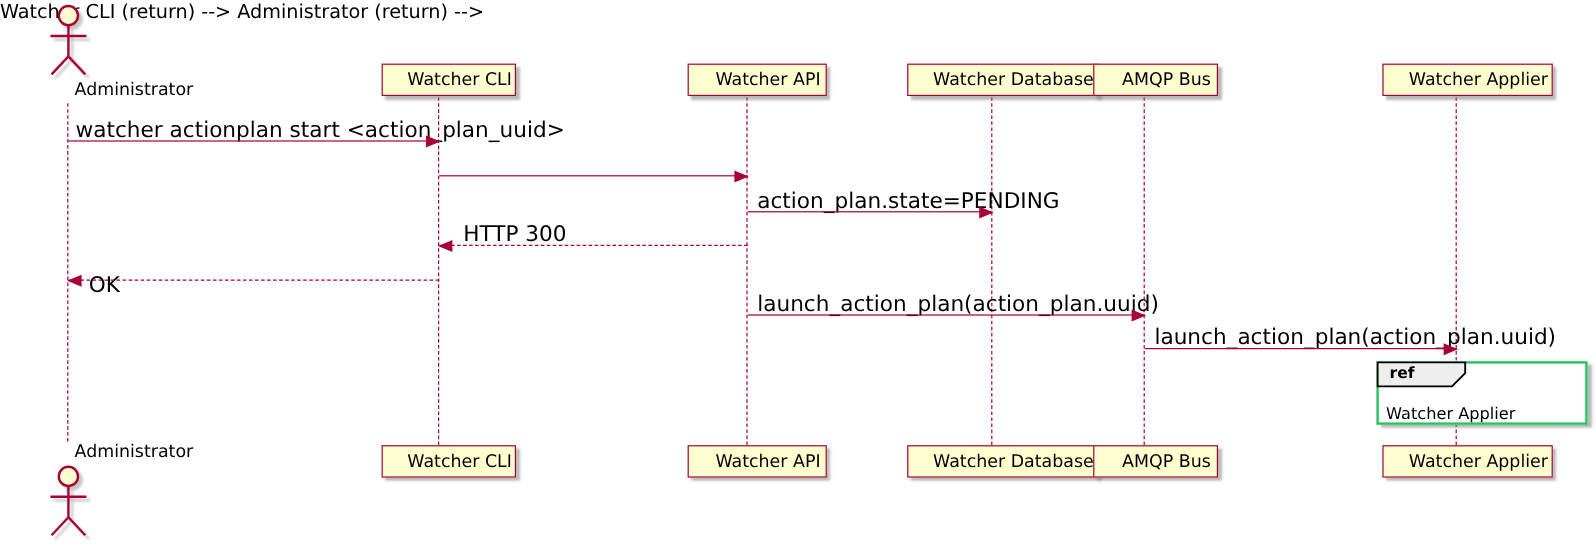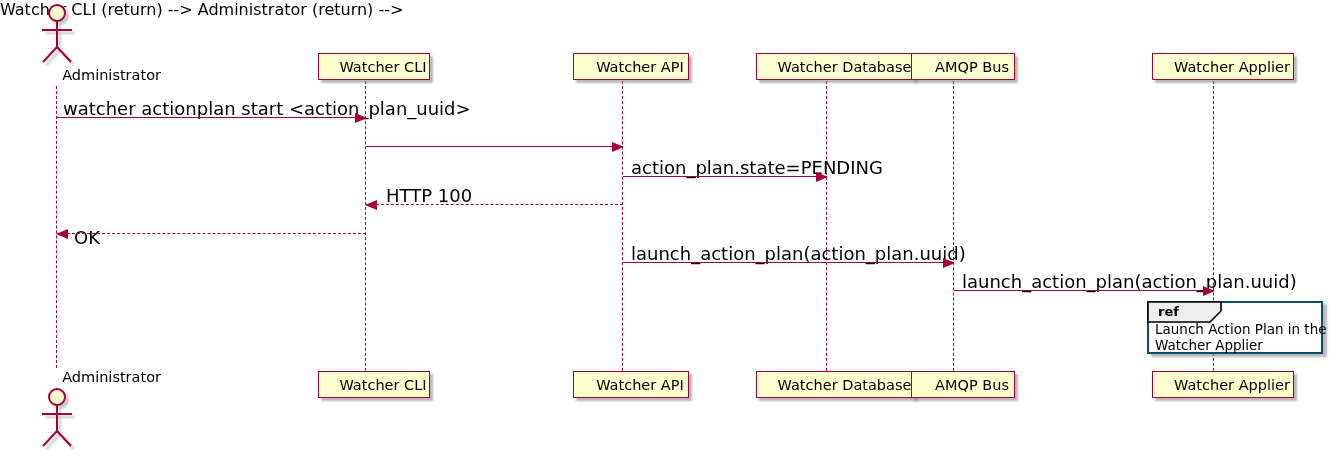--- a/index.html
+++ b/index.html
@@ -34,21 +34,21 @@
   .msg-label{position:absolute;font-size:18px;line-height:15px;white-space:nowrap;}
   .arrow{position:absolute;height:0;}
   .arrow .line{position:absolute;left:0;right:0;top:-1px;border-top:1.6px solid var(--line);}
   .arrow.dashed .line{border-top:1.2px dashed var(--line);}
   .arrow .head{position:absolute;width:0;height:0;top:-5.5px;
     border-top:5px solid transparent;border-bottom:5px solid transparent;}
   .arrow .head.r{right:-1px;border-left:12px solid var(--line);}
   .arrow .head.l{left:-1px;border-right:12px solid var(--line);}
   
   .ref{
-    position:absolute;background:#fff;border:2px solid #0c4a6e;
+    position:absolute;background:#fff;border:2px solid #22c55e;
     box-shadow:4px 3px 2px rgba(125,125,125,.55);
   }
   .ref-tab{position:absolute;left:-2px;top:-2px;}
   .ref-kw{position:absolute;left:9px;top:1px;font-size:13px;font-weight:bold;}
   .ref-text{position:absolute;left:6px;font-size:13.5px;line-height:16px;white-space:nowrap;}
 </style>
 </head>
 <body>
 
 <div class="diagram">
@@ -109,21 +109,21 @@
   </div>
 
   
   <div class="msg-label" style="left:631px;top:160px;">action_plan.state=PENDING</div>
   <div class="arrow solid" style="left:623px;top:177px;width:204px;">
     <span class="line"></span>
     <span class="head r"></span>
   </div>
 
    Watcher CLI (return) --&gt;
-  <div class="msg-label" style="left:386px;top:188px;">HTTP 100</div>
+  <div class="msg-label" style="left:386px;top:188px;">HTTP 300</div>
   <div class="arrow dashed" style="left:366px;top:205px;width:257px;">
     <span class="line"></span>
     <span class="head l"></span>
   </div>
 
    Administrator (return) --&gt;
   <div class="msg-label" style="left:74px;top:230px;">OK</div>
   <div class="arrow dashed" style="left:57px;top:234px;width:309px;">
     <span class="line"></span>
     <span class="head l"></span>
@@ -142,17 +142,16 @@
     <span class="line"></span>
     <span class="head r"></span>
   </div>
 
   
   <div class="ref" style="left:1147px;top:301px;width:172px;height:49px;">
     <svg class="ref-tab" width="78" height="23" viewBox="0 0 78 23">
       <polygon points="1,1 74,1 74,10 63,21 1,21" fill="#EEEEEE" stroke="#000000" stroke-width="1.6"></polygon>
     </svg>
     <span class="ref-kw">ref</span>
-    <div class="ref-text" style="top:18px;">Launch Action Plan in the</div>
     <div class="ref-text" style="top:34px;">Watcher Applier</div>
   </div>
 
 </div>
 
 </body></html>

